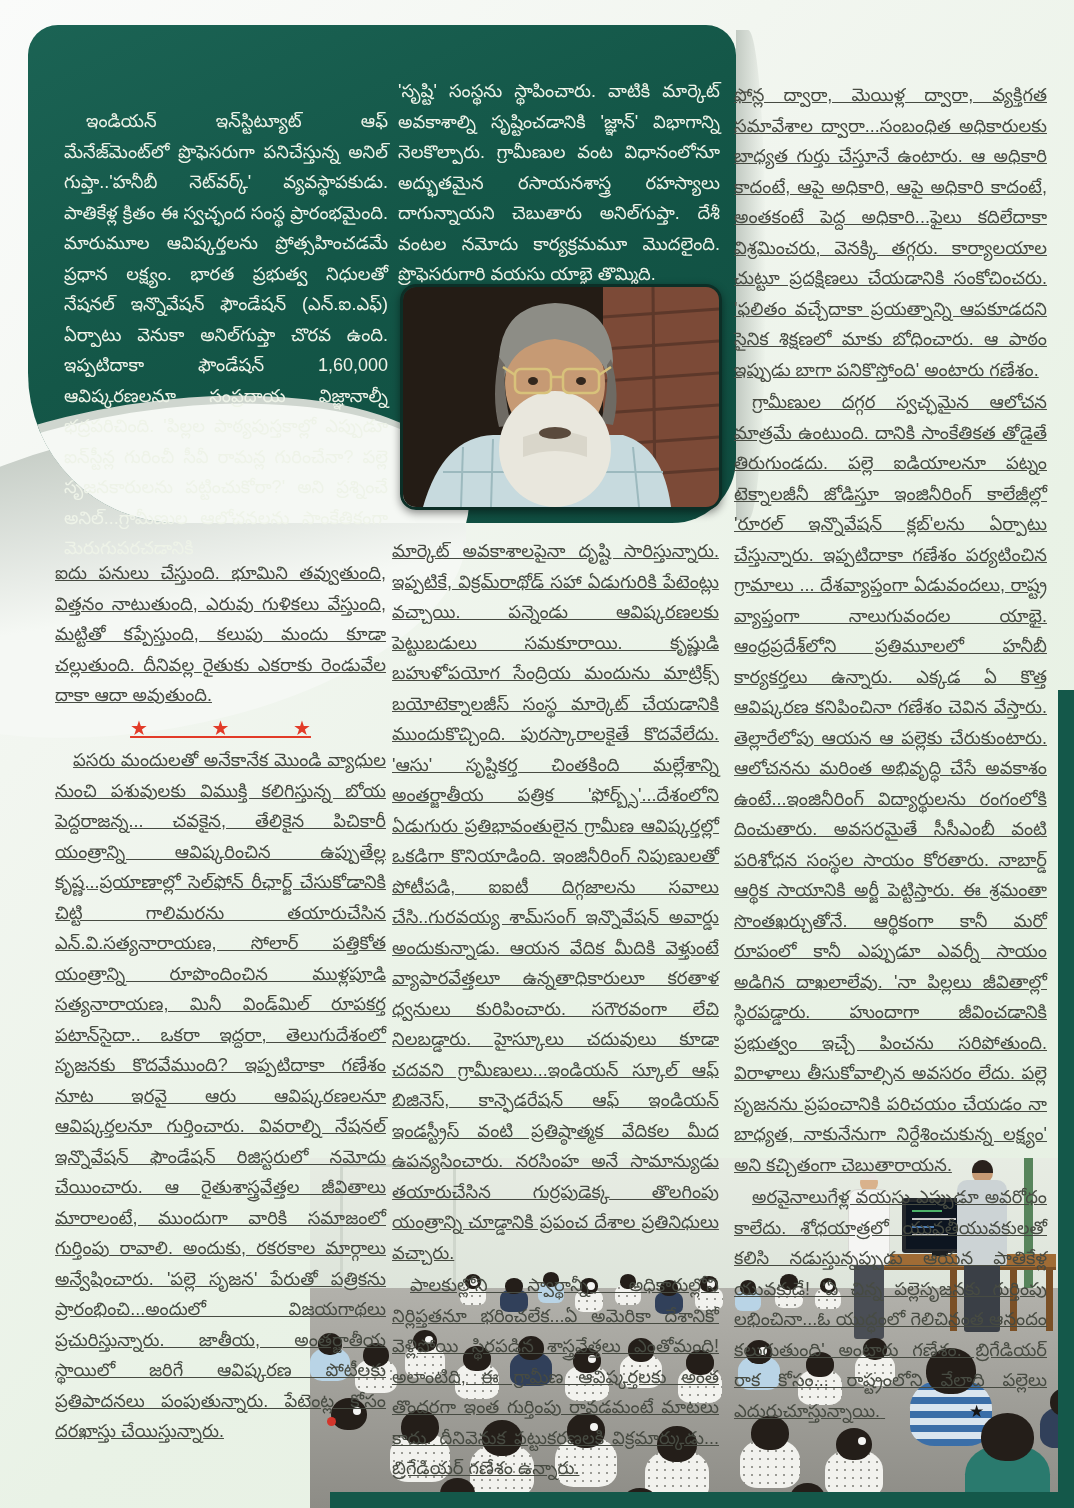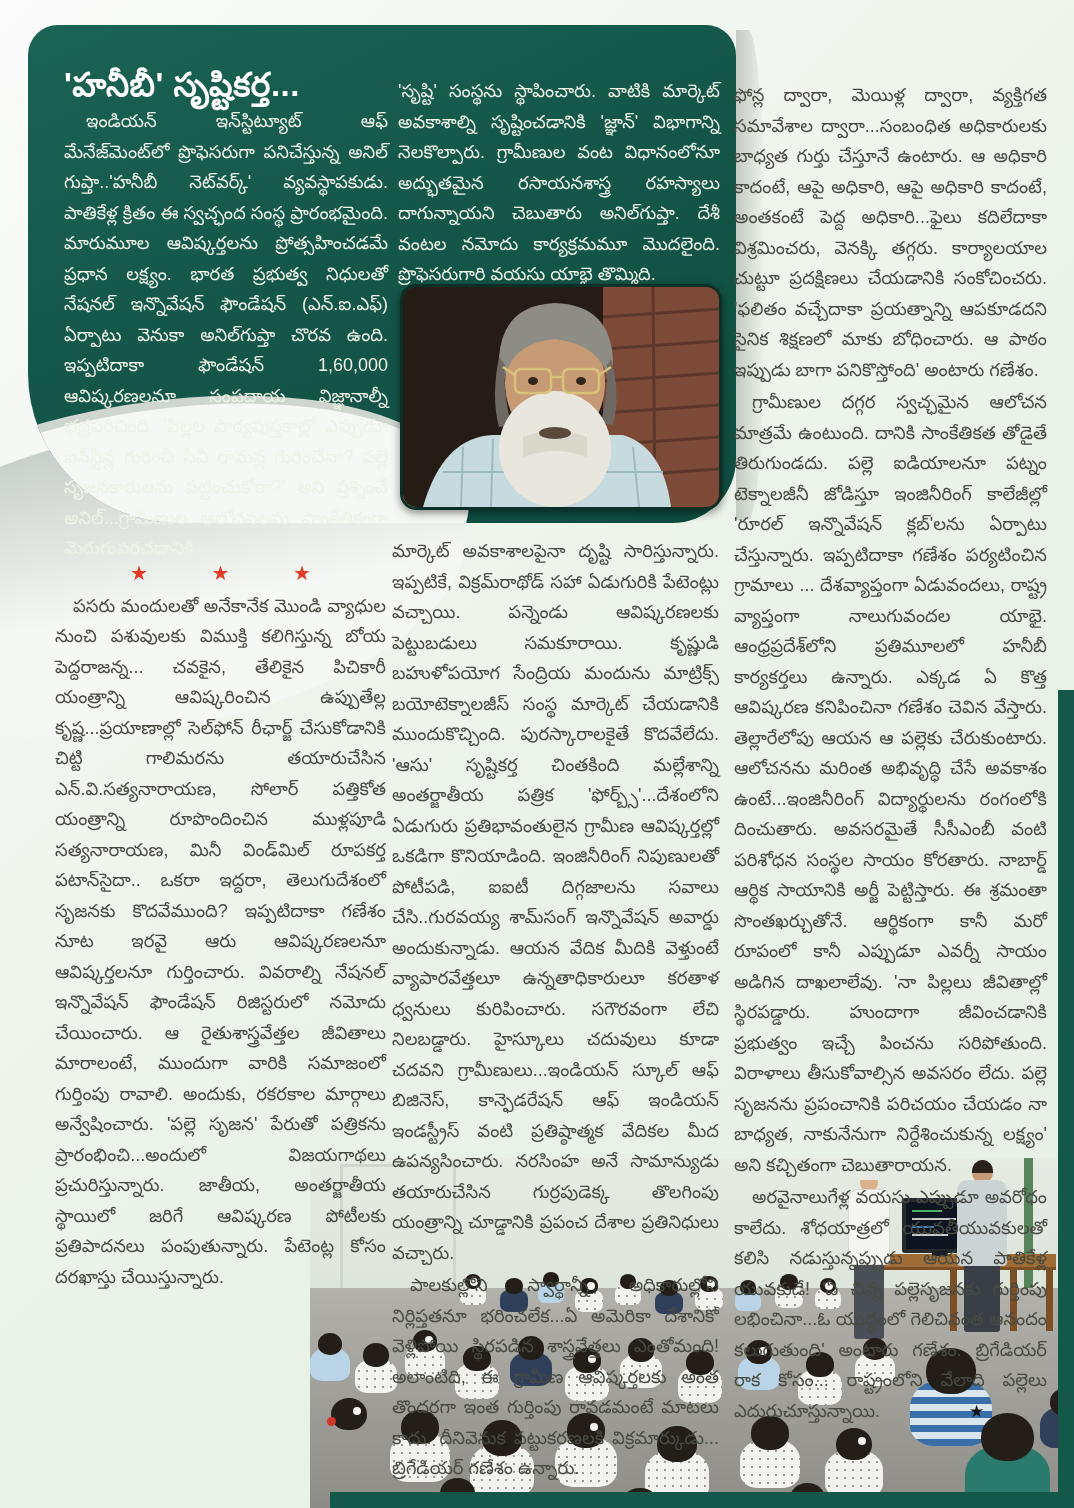--- a/index.html
+++ b/index.html
@@ -29,21 +29,21 @@
   .blob-text.bt-left{left:64px;top:106px;width:324px;}
   .blob-text.bt-right{left:398px;top:76px;width:322px;}
   .indent1{text-indent:22px;}
   
   .portrait{position:absolute;left:400px;top:284px;width:316px;height:220px;z-index:4;
     border-radius:16px;border:3px solid #0c2f27;overflow:hidden;
     box-shadow:0 3px 8px rgba(0,0,0,.45);}
   
   .col{position:absolute;z-index:5;color:#474b42;font-size:18px;line-height:30.5px;
     text-align:justify;}
-  .col p{margin:0 0 2px 0;}
+  .col p{margin:0 0 2px 0;text-decoration:underline;}
   .col-left{left:55px;top:558px;width:331px;}
   .col-mid{left:392px;top:536px;width:327px;}
   .col-right{left:734px;top:80px;width:313px;}
   .pindent{text-indent:18px;}
   .stars-red{margin:14px 0 12px 0;color:#e23b28;font-size:20px;text-align:center;
     word-spacing:58px;text-indent:0;}
   .end-star{color:#141414;font-size:17px;display:inline-block;margin-left:66px;}
   
   .photo{position:absolute;left:310px;top:1158px;width:764px;height:350px;z-index:3;overflow:hidden;}
   .wall{position:absolute;left:0;top:0;width:100%;height:138px;background:linear-gradient(180deg,#e7ece3,#dde4da);}
@@ -79,21 +79,20 @@
 </style>
 </head>
 <body>
 
 <div class="page">
 
   <div class="curl-shadow"></div>
   <div class="blob-curl"></div>
 
   <div class="blob"></div>
-  <h1 class="headline">'హనీబీ' సృష్టికర్త...</h1>
   <div class="blob-text bt-left indent1">ఇండియన్ ఇన్‌స్టిట్యూట్ ఆఫ్ మేనేజ్‌మెంట్‌లో ప్రొఫెసరుగా పనిచేస్తున్న అనిల్ గుప్తా..'హనీబీ నెట్‌వర్క్' వ్యవస్థాపకుడు. పాతికేళ్ల క్రితం ఈ స్వచ్ఛంద సంస్థ ప్రారంభమైంది. మారుమూల ఆవిష్కర్తలను ప్రోత్సహించడమే ప్రధాన లక్ష్యం. భారత ప్రభుత్వ నిధులతో నేషనల్ ఇన్నొవేషన్ ఫౌండేషన్ (ఎన్.ఐ.ఎఫ్) ఏర్పాటు వెనుకా అనిల్‌గుప్తా చొరవ ఉంది. ఇప్పటిదాకా ఫౌండేషన్ 1,60,000 ఆవిష్కరణలనూ సంప్రదాయ విజ్ఞానాల్నీ భద్రపరిచింది. 'పిల్లల పాఠ్యపుస్తకాల్లో ఎప్పుడూ ఐన్‌స్టీన్ల గురించీ సీవీ రామన్ల గురించేనా? పల్లె సృజనకారులను పట్టించుకోరా?' అని ప్రశ్నించే అనిల్...గ్రామీణుల ఆలోచనలను సాంకేతికంగా మెరుగుపరచడానికి</div>
   <div class="blob-text bt-right">'సృష్టి' సంస్థను స్థాపించారు. వాటికి మార్కెట్ అవకాశాల్ని సృష్టించడానికి 'జ్ఞాన్' విభాగాన్ని నెలకొల్పారు. గ్రామీణుల వంట విధానంలోనూ అద్భుతమైన రసాయనశాస్త్ర రహస్యాలు దాగున్నాయని చెబుతారు అనిల్‌గుప్తా. దేశీ వంటల నమోదు కార్యక్రమమూ మొదలైంది. ప్రొఫెసరుగారి వయసు యాభై తొమ్మిది.</div>
 
   <div class="portrait">
     <svg width="316" height="220" viewBox="0 0 316 220">
       <rect x="0" y="0" width="316" height="220" fill="#241c15"></rect>
       <rect x="200" y="0" width="116" height="220" fill="#7c4a37"></rect>
       <g stroke="#5d382a" stroke-width="3">
         <line x1="200" y1="30" x2="316" y2="22"></line>
           <line x1="200" y1="62" x2="316" y2="54"></line>
@@ -123,20 +122,21 @@
         <line x1="148" y1="90" x2="160" y2="90"></line>
         <line x1="112" y1="88" x2="100" y2="80"></line>
           <line x1="196" y1="88" x2="208" y2="80"></line>
       </g>
       <ellipse cx="130" cy="94" rx="5" ry="4" fill="#33271d"></ellipse>
       <ellipse cx="178" cy="94" rx="5" ry="4" fill="#33271d"></ellipse>
     </svg>
   </div>
 
   <div class="col col-left">
+    <p>ఐదు పనులు చేస్తుంది. భూమిని తవ్వుతుంది, విత్తనం నాటుతుంది, ఎరువు గుళికలు వేస్తుంది, మట్టితో కప్పేస్తుంది, కలుపు మందు కూడా చల్లుతుంది. దీనివల్ల రైతుకు ఎకరాకు రెండువేల దాకా ఆదా అవుతుంది.</p>
     <p class="stars-red">★ ★ ★</p>
     <p class="pindent">పసరు మందులతో అనేకానేక మొండి వ్యాధుల నుంచి పశువులకు విముక్తి కలిగిస్తున్న బోయ పెద్దరాజన్న... చవకైన, తేలికైన పిచికారీ యంత్రాన్ని ఆవిష్కరించిన ఉప్పుతేల్ల కృష్ణ...ప్రయాణాల్లో సెల్‌ఫోన్ రీఛార్జ్ చేసుకోడానికి చిట్టి గాలిమరను తయారుచేసిన ఎన్.వి.సత్యనారాయణ, సోలార్ పత్తికోత యంత్రాన్ని రూపొందించిన ముళ్లపూడి సత్యనారాయణ, మినీ విండ్‌మిల్ రూపకర్త పటాన్‌సైదా.. ఒకరా ఇద్దరా, తెలుగుదేశంలో సృజనకు కొదవేముంది? ఇప్పటిదాకా గణేశం నూట ఇరవై ఆరు ఆవిష్కరణలనూ ఆవిష్కర్తలనూ గుర్తించారు. వివరాల్ని నేషనల్ ఇన్నొవేషన్ ఫౌండేషన్ రిజిస్టరులో నమోదు చేయించారు. ఆ రైతుశాస్త్రవేత్తల జీవితాలు మారాలంటే, ముందుగా వారికి సమాజంలో గుర్తింపు రావాలి. అందుకు, రకరకాల మార్గాలు అన్వేషించారు. 'పల్లె సృజన' పేరుతో పత్రికను ప్రారంభించి...అందులో విజయగాథలు ప్రచురిస్తున్నారు. జాతీయ, అంతర్జాతీయ స్థాయిలో జరిగే ఆవిష్కరణ పోటీలకు ప్రతిపాదనలు పంపుతున్నారు. పేటెంట్ల కోసం దరఖాస్తు చేయిస్తున్నారు.</p>
   </div>
 
   <div class="col col-mid">
     <p>మార్కెట్ అవకాశాలపైనా దృష్టి సారిస్తున్నారు. ఇప్పటికే, విక్రమ్‌రాథోడ్ సహా ఏడుగురికి పేటెంట్లు వచ్చాయి. పన్నెండు ఆవిష్కరణలకు పెట్టుబడులు సమకూరాయి. కృష్ణుడి బహుళోపయోగ సేంద్రియ మందును మాట్రిక్స్ బయోటెక్నాలజీస్ సంస్థ మార్కెట్ చేయడానికి ముందుకొచ్చింది. పురస్కారాలకైతే కొదవేలేదు. 'ఆసు' సృష్టికర్త చింతకింది మల్లేశాన్ని అంతర్జాతీయ పత్రిక 'ఫోర్బ్స్'...దేశంలోని ఏడుగురు ప్రతిభావంతులైన గ్రామీణ ఆవిష్కర్తల్లో ఒకడిగా కొనియాడింది. ఇంజినీరింగ్ నిపుణులతో పోటీపడి, ఐఐటీ దిగ్గజాలను సవాలు చేసి..గురవయ్య శామ్‌సంగ్ ఇన్నొవేషన్ అవార్డు అందుకున్నాడు. ఆయన వేదిక మీదికి వెళ్తుంటే వ్యాపారవేత్తలూ ఉన్నతాధికారులూ కరతాళ ధ్వనులు కురిపించారు. సగౌరవంగా లేచి నిలబడ్డారు. హైస్కూలు చదువులు కూడా చదవని గ్రామీణులు...ఇండియన్ స్కూల్ ఆఫ్ బిజినెస్, కాన్ఫెడరేషన్ ఆఫ్ ఇండియన్ ఇండస్ట్రీస్ వంటి ప్రతిష్ఠాత్మక వేదికల మీద ఉపన్యసించారు. నరసింహ అనే సామాన్యుడు తయారుచేసిన గుర్రపుడెక్క తొలగింపు యంత్రాన్ని చూడ్డానికి ప్రపంచ దేశాల ప్రతినిధులు వచ్చారు.</p>
     <p class="pindent">పాలకుల్లోని స్వార్థాన్నీ అధికారుల్లోని నిర్లిప్తతనూ భరించలేక...ఏ అమెరికా దేశానికో వెళ్లిపోయి స్థిరపడిన శాస్త్రవేత్తలు ఎంతోమంది! అలాంటిది, ఈ గ్రామీణ ఆవిష్కర్తలకు అంత తొందరగా ఇంత గుర్తింపు రావడమంటే మాటలు కాదు. దీనివెనుక పట్టుకరణలకి విక్రమార్కుడు... బ్రిగేడియర్ గణేశం ఉన్నారు.</p>
   </div>
 
   <div class="col col-right">

